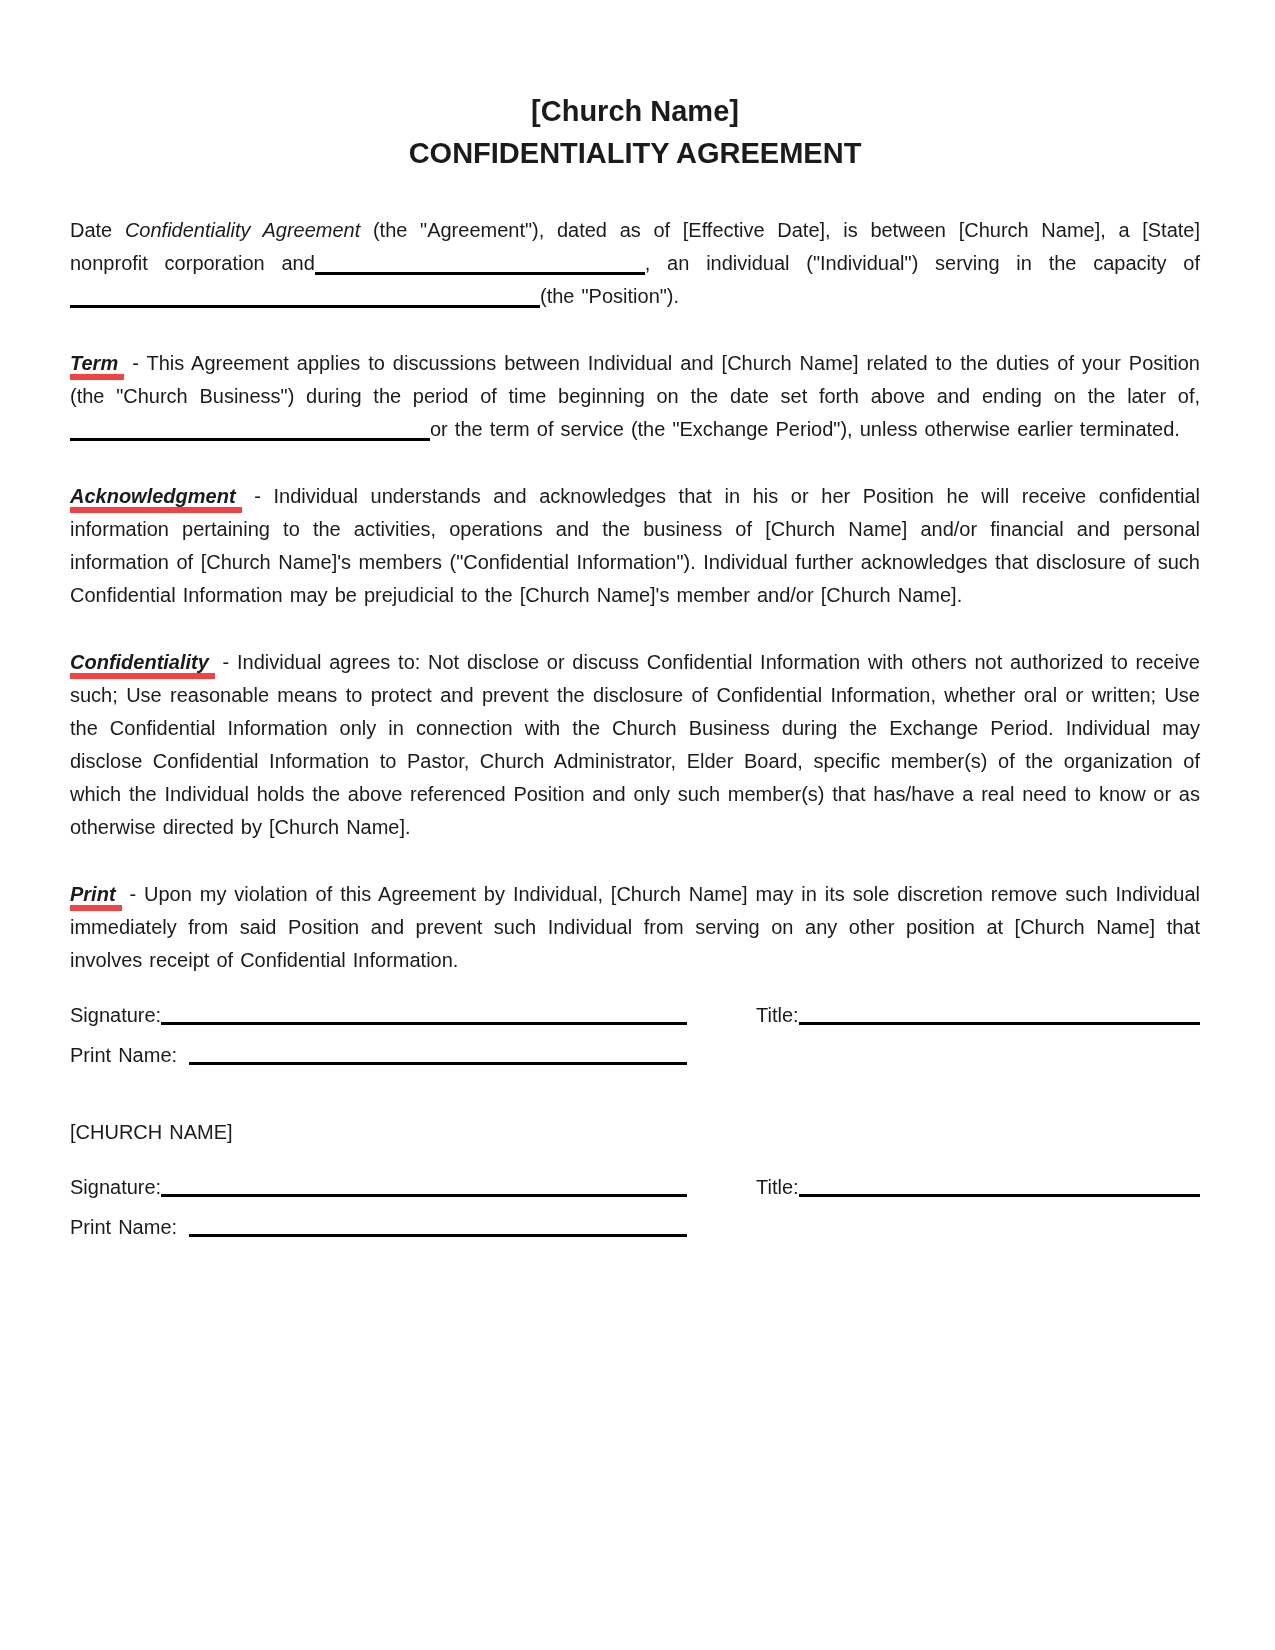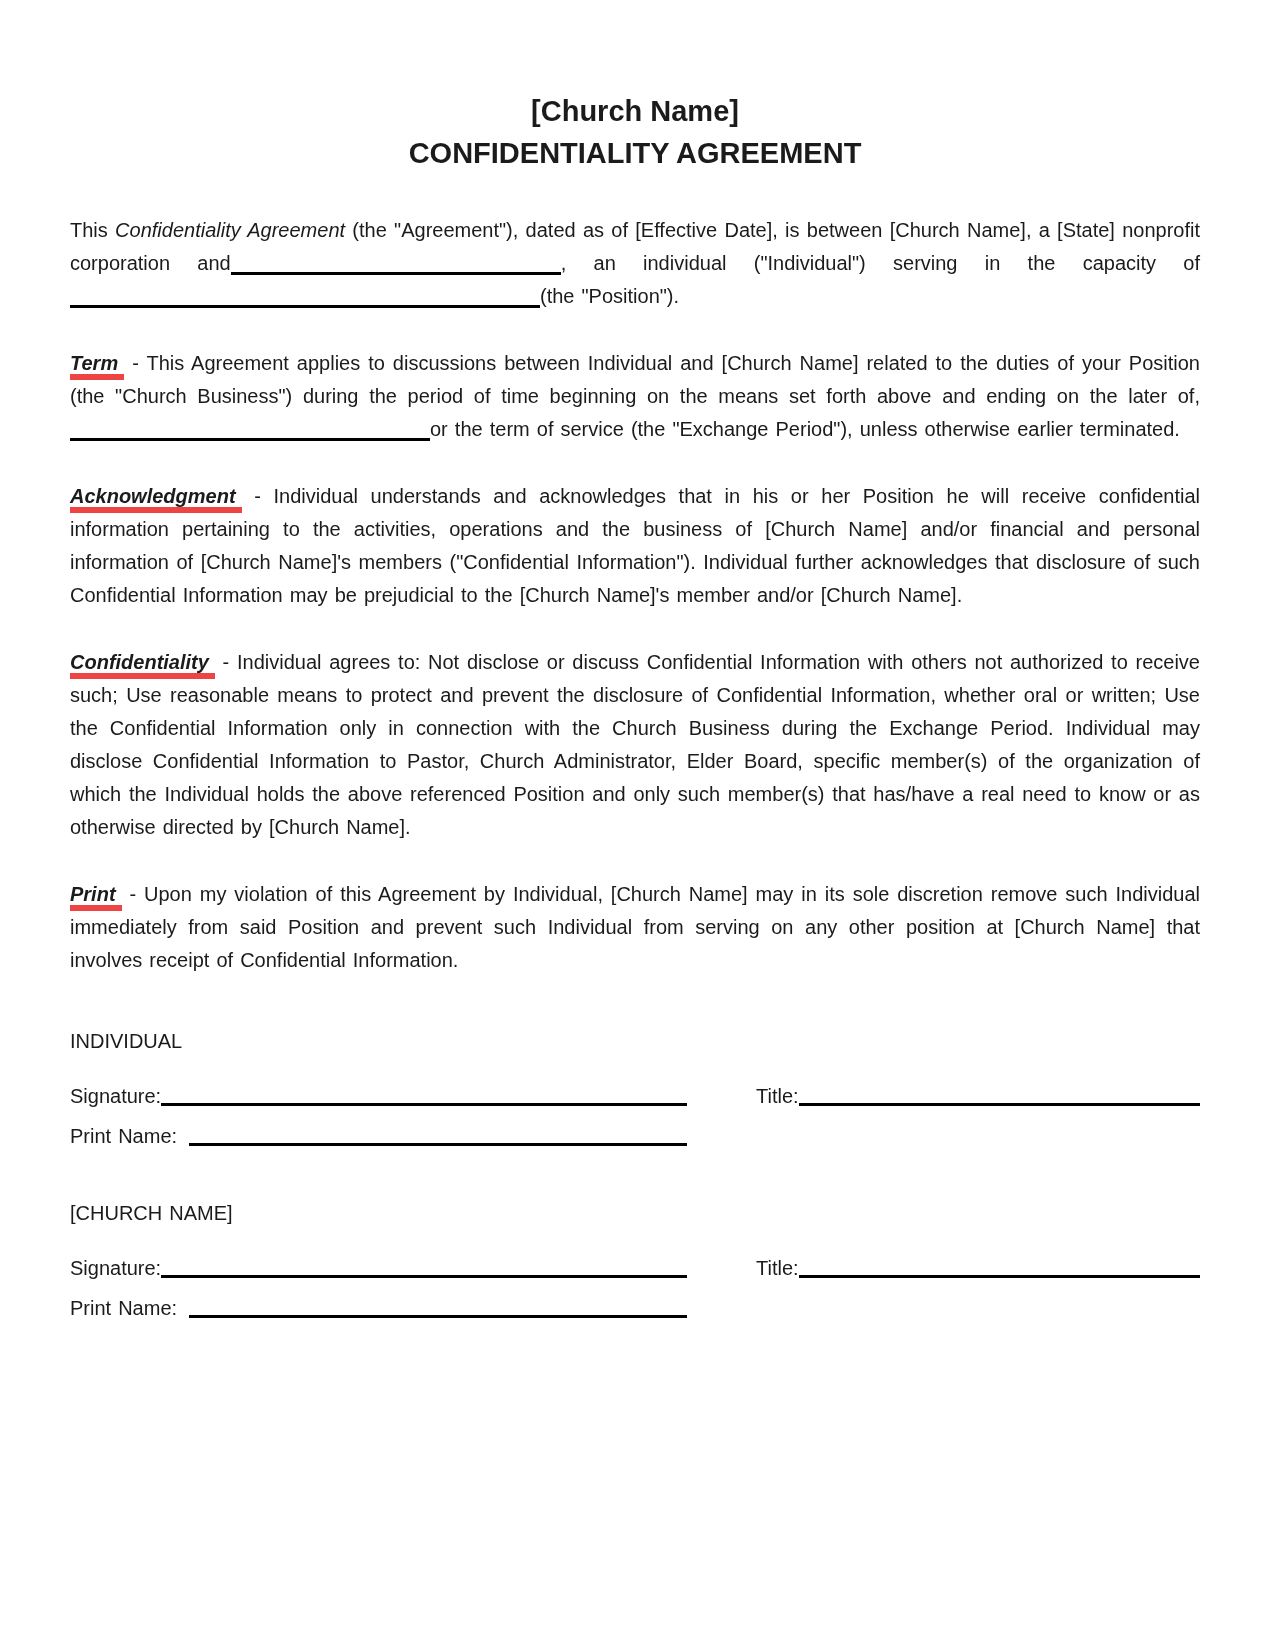--- a/index.html
+++ b/index.html
@@ -66,29 +66,29 @@
 </style>
 </head>
 <body>
 
 <div class="page">
 
   <h1 class="doc-title">[Church Name]</h1>
   <h2 class="doc-subtitle">CONFIDENTIALITY AGREEMENT</h2>
 
   <p class="para first">
-    <span>This</span>
+    <span>Date</span>
     <em>Confidentiality Agreement</em>
     <span>(the "Agreement"), dated as of [Effective Date], is between [Church Name], a [State] nonprofit corporation and</span><span class="blank blank-intro-1"></span><span>, an individual ("Individual") serving in the capacity of</span><span class="blank blank-intro-2"></span><span>(the "Position").</span>
   </p>
 
   <p class="para">
     <span class="sec-head">Term</span>
     <span>-</span>
-    <span>This Agreement applies to discussions between Individual and [Church Name] related to the duties of your Position (the "Church Business") during the period of time beginning on the means set forth above and ending on the later of,</span><span class="blank blank-term"></span><span>or the term of service (the "Exchange Period"), unless otherwise earlier terminated.</span>
+    <span>This Agreement applies to discussions between Individual and [Church Name] related to the duties of your Position (the "Church Business") during the period of time beginning on the date set forth above and ending on the later of,</span><span class="blank blank-term"></span><span>or the term of service (the "Exchange Period"), unless otherwise earlier terminated.</span>
   </p>
 
   <p class="para">
     <span class="sec-head">Acknowledgment</span>
     <span>-</span>
     <span>Individual understands and acknowledges that in his or her Position he will receive confidential information pertaining to the activities, operations and the business of [Church Name] and/or financial and personal information of [Church Name]'s members ("Confidential Information"). Individual further acknowledges that disclosure of such Confidential Information may be prejudicial to the [Church Name]'s member and/or [Church Name].</span>
   </p>
 
   <p class="para">
     <span class="sec-head">Confidentiality</span>
@@ -96,21 +96,20 @@
     <span>Individual agrees to: Not disclose or discuss Confidential Information with others not authorized to receive such; Use reasonable means to protect and prevent the disclosure of Confidential Information, whether oral or written; Use the Confidential Information only in connection with the Church Business during the Exchange Period. Individual may disclose Confidential Information to Pastor, Church Administrator, Elder Board, specific member(s) of the organization of which the Individual holds the above referenced Position and only such member(s) that has/have a real need to know or as otherwise directed by [Church Name].</span>
   </p>
 
   <p class="para">
     <span class="sec-head">Print</span>
     <span>-</span>
     <span>Upon my violation of this Agreement by Individual, [Church Name] may in its sole discretion remove such Individual immediately from said Position and prevent such Individual from serving on any other position at [Church Name] that involves receipt of Confidential Information.</span>
   </p>
 
 
-  <div class="sig-heading">INDIVIDUAL</div>
 
   <div class="sig-row">
     <div class="sig-col-left">
       <span class="sig-label">Signature:</span>
       <span class="sig-blank"></span>
     </div>
     <div class="sig-col-right">
       <span class="sig-label">Title:</span>
       <span class="sig-blank"></span>
     </div>

